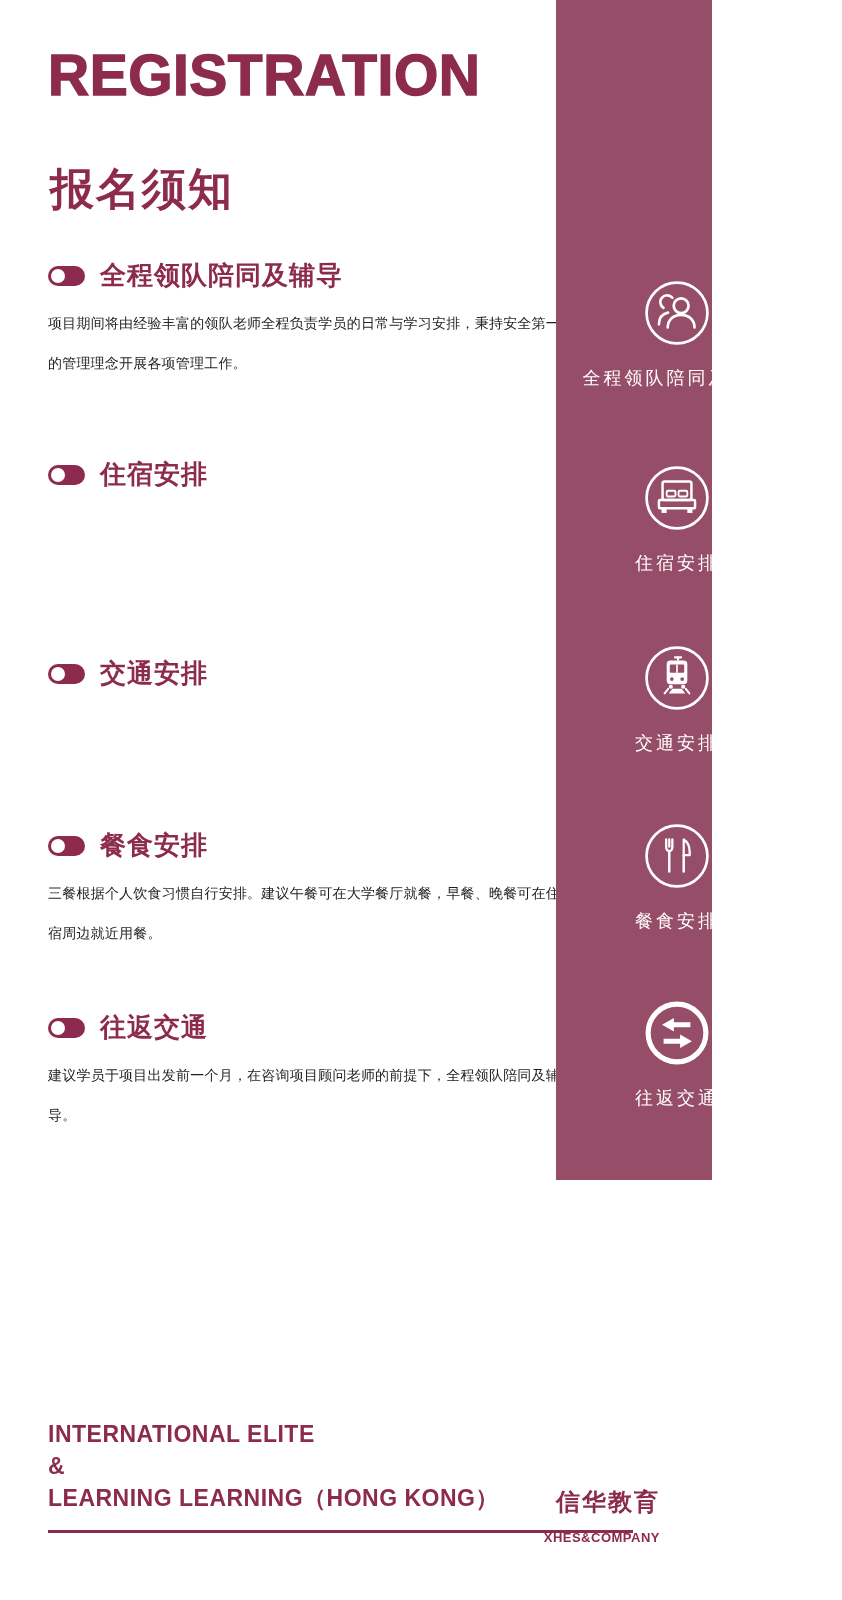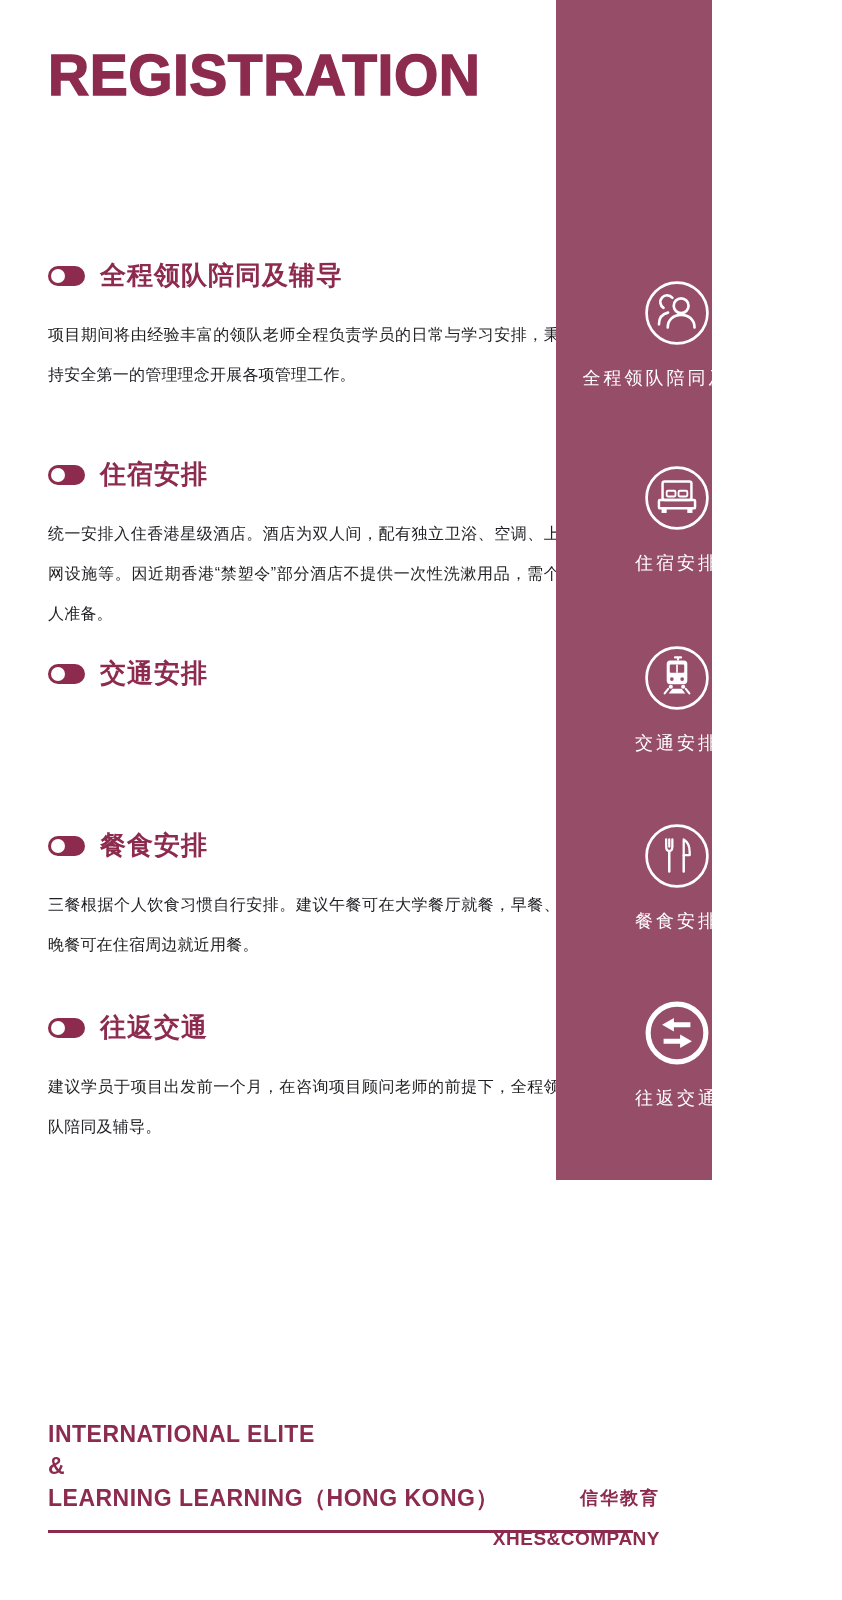--- a/index.html
+++ b/index.html
@@ -21,65 +21,65 @@
   .sec{position:absolute;left:48px;width:512px;}
   .sec-head{display:flex;align-items:center;gap:15px;}
   .bullet{
     width:37px;height:20px;background:#8c2b4e;border-radius:11px;position:relative;flex:0 0 auto;
   }
   .bullet::after{
     content:"";position:absolute;left:3px;top:3px;width:14px;height:14px;background:#ffffff;border-radius:50%;
   }
   .sec-head h2{margin:0;font-size:26px;font-weight:bold;color:#8c2b4e;letter-spacing:1px;}
   .sec-body{
-    margin:22px 0 0 0;font-size:16px;line-height:40px;color:#1f1f23;
+    margin:10px 0 0 0;font-size:14px;line-height:40px;color:#1f1f23;
     letter-spacing:0.2px;text-align:justify;
   }
   
   .panel{
     position:absolute;left:556px;top:0;width:242px;height:1180px;background:#964d68;
   }
   .side-item{position:absolute;left:0;width:100%;display:flex;flex-direction:column;align-items:center;}
   .side-item svg{display:block;}
   .side-label{
     margin-top:20px;color:#ffffff;font-size:18px;letter-spacing:3px;white-space:nowrap;
   }
   
   .footer-lines{position:absolute;left:48px;top:1402px;color:#8c2b4e;font-weight:bold;margin-top:16px;}
   .f-line{font-size:23px;line-height:32px;letter-spacing:0.5px;}
   .footer-rule{
     position:absolute;left:48px;top:1530px;width:585px;height:3px;background:#8c2b4e;
   }
   .brand{position:absolute;right:52px;top:1486px;text-align:right;color:#8c2b4e;font-weight:bold;}
-  .brand-cn{font-size:18px;letter-spacing:2px;}
-  .brand-en{font-size:19px;margin-top:18px;letter-spacing:0.5px;}
+  .brand-cn{font-size:24px;letter-spacing:2px;}
+  .brand-en{font-size:13px;margin-top:12px;letter-spacing:0.5px;}
 </style>
 </head>
 <body>
 
 <div class="canvas">
 
   <header class="hero">
     <div class="big">REGISTRATION</div>
   </header>
+  <div class="subtitle">报名须知</div>
 
   <section class="sec" style="top:258px">
     <div class="sec-head">
       <span class="bullet"></span>
       <h2>全程领队陪同及辅导</h2>
     </div>
     <p class="sec-body">项目期间将由经验丰富的领队老师全程负责学员的日常与学习安排，秉持安全第一的管理理念开展各项管理工作。</p>
   </section>
 
   <section class="sec" style="top:457px">
     <div class="sec-head">
       <span class="bullet"></span>
       <h2>住宿安排</h2>
     </div>
-    <p class="sec-body">统一安排入住香港星级酒店。酒店为双人间，配有独立卫浴、空调、上网设施等。因近期香港“禁塑令”部分酒店不提供一次性洗漱用品，需个人准备。</p>
   </section>
 
   <section class="sec" style="top:656px">
     <div class="sec-head">
       <span class="bullet"></span>
       <h2>交通安排</h2>
     </div>
   </section>
 
   <section class="sec" style="top:828px">

